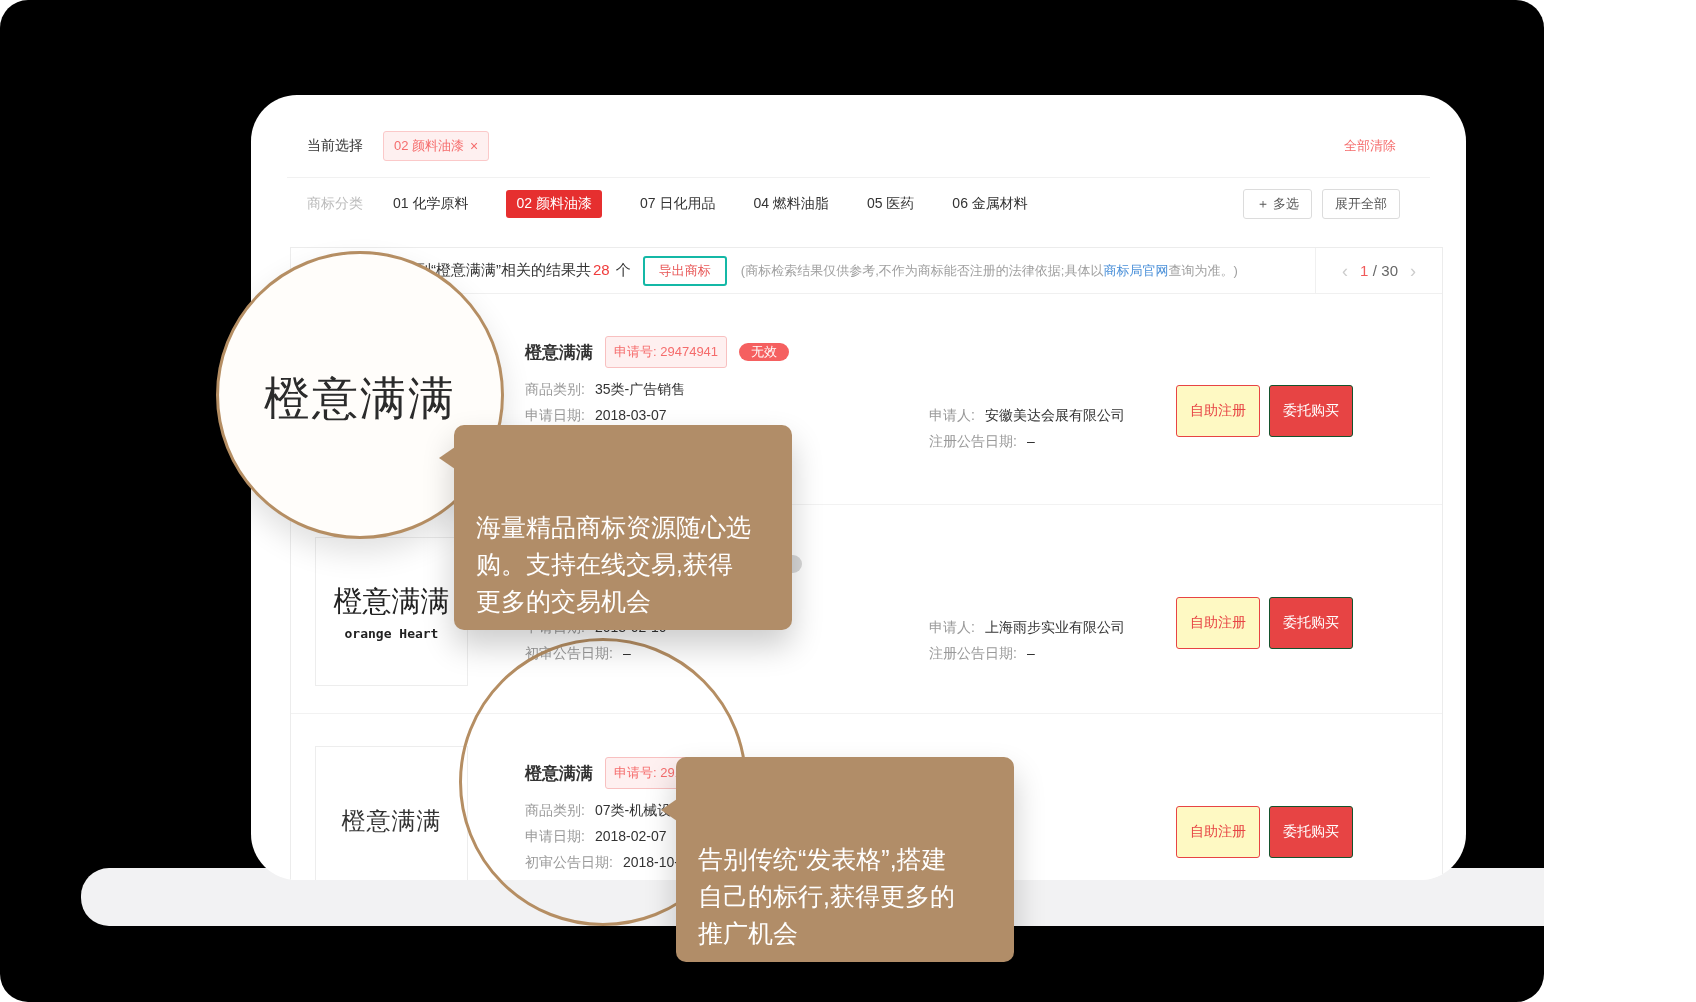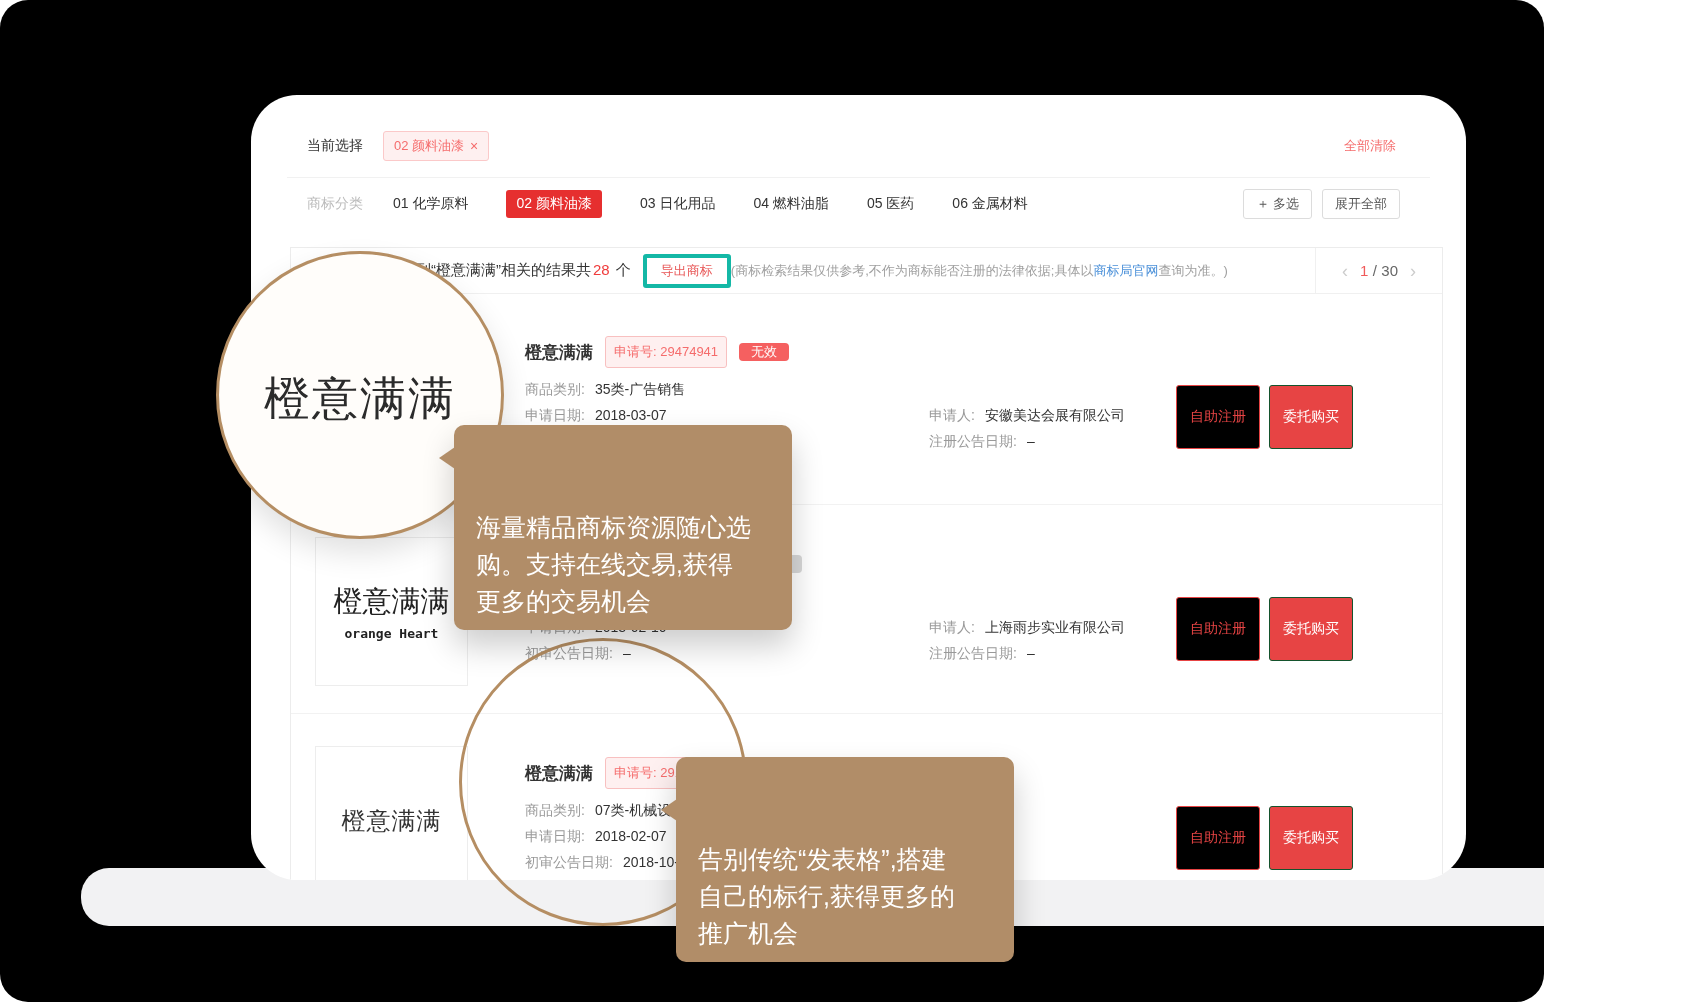--- a/index.html
+++ b/index.html
@@ -26,52 +26,52 @@
   .cat{font-size:14px;color:#333;padding:5px 0;cursor:pointer;white-space:nowrap;}
   .cat.active{background:#e62f2f;color:#fff;padding:5px 10px;border-radius:3px;}
   .cat-btns{margin-left:auto;display:flex;gap:10px;}
   .ghost-btn{font-size:13px;color:#555;border:1px solid #dcdcdc;border-radius:3px;padding:5px 12px;background:#fff;cursor:pointer;white-space:nowrap;}
 
   
   .card{position:absolute;left:39px;top:152px;width:1151px;bottom:-2px;border:1px solid #ececec;background:#fff;}
   .card-header{position:relative;height:45px;display:flex;align-items:center;border-bottom:1px solid #f0f0f0;padding-left:20px;}
   .summary{font-size:15px;color:#333;white-space:nowrap;}
   .summary .count{color:#f03c3c;margin:0 2px;}
-  .export-btn{margin-left:12px;font-size:13px;color:#e85757;border:4px solid #14b8a6;border-radius:3px;
+  .export-btn{margin-left:12px;font-size:13px;color:#e85757;border:2px solid #14b8a6;border-radius:3px;
               padding:4px 14px;background:#fff;cursor:pointer;white-space:nowrap;}
-  .disclaimer{font-size:13px;color:#a0a0a0;white-space:nowrap;}
+  .disclaimer{margin-left:14px;font-size:13px;color:#a0a0a0;white-space:nowrap;}
   .disclaimer .lnk{color:#4a90d9;cursor:pointer;}
   .pager{margin-left:auto;align-self:stretch;display:flex;align-items:center;border-left:1px solid #f0f0f0;padding:0 26px;gap:12px;}
   .pg-arrow{font-size:18px;color:#ccc;cursor:pointer;line-height:1;}
   .pg-cur{font-size:15px;color:#f05a5a;}
   .pg-sep,.pg-total{font-size:15px;color:#666;}
 
   
   .row{position:absolute;left:0;width:100%;}
   .row.r1{top:45px;height:211px;}
   .row.r2{top:256px;height:209px;border-top:1px solid #f2f2f2;}
   .row.r3{top:465px;height:170px;border-top:1px solid #f2f2f2;}
   .mark{position:absolute;left:24px;top:32px;width:151px;height:147px;border:1px solid #ededed;background:#fff;
         display:flex;flex-direction:column;align-items:center;justify-content:center;}
   .mark .m-sans{font-size:24px;color:#333;letter-spacing:1px;}
   .mark .m-serif{font-family:"DejaVu Serif","Liberation Serif",serif;font-size:29px;color:#222;}
   .mark .m-sub{font-family:"DejaVu Sans Mono","Liberation Mono",monospace;font-size:13px;font-weight:bold;color:#222;margin-top:4px;}
   .title-line{position:absolute;left:234px;top:43px;display:flex;align-items:center;gap:12px;}
   .tm-name{font-size:17px;font-weight:bold;color:#333;}
   .appno{font-size:13px;color:#f56c6c;background:#fef0f0;border:1px solid #f8c0c0;border-radius:3px;padding:6px 8px;white-space:nowrap;}
-  .status{font-size:13px;color:#fff;border-radius:4px;padding:0 12px;}
+  .status{font-size:13px;color:#fff;border-radius:12px;padding:0 12px;}
   .status.invalid{background:#f56060;}
   .status.registered{background:#d8d8d8;}
   .fline{position:absolute;left:234px;font-size:14px;color:#333;white-space:nowrap;}
   .fl1{top:88px;} .fl2{top:114px;} .fl3{top:140px;}
   .flabel{color:#999;margin-right:10px;}
   .col2{position:absolute;left:404px;top:0;white-space:nowrap;}
   .fline{width:700px;}
   .btns{position:absolute;right:89px;top:92px;display:flex;gap:9px;}
-  .btn-outline{font-size:14px;color:#e74444;background:#000000;border:1px solid #e74444;border-radius:3px;padding:22px 13px;cursor:pointer;white-space:nowrap;}
+  .btn-outline{font-size:14px;color:#e74444;background:#fef9c3;border:1px solid #e74444;border-radius:3px;padding:16px 13px;cursor:pointer;white-space:nowrap;}
   .btn-solid{font-size:14px;color:#fff;background:#e74444;border:1px solid #14532d;border-radius:3px;padding:5px 13px;cursor:pointer;white-space:nowrap;}
 
   
   .circle1{position:absolute;left:216px;top:251px;width:282px;height:282px;border-radius:50%;
            border:3px solid #b58e63;background:#fffdfa;z-index:20;display:flex;align-items:center;justify-content:center;
            box-shadow:0 14px 30px rgba(0,0,0,0.12);}
   .circle1 .big{font-size:46px;color:#2b2b2b;letter-spacing:2px;margin-top:8px;}
   .circle2{position:absolute;left:459px;top:638px;width:282px;height:282px;border-radius:50%;
            border:3px solid #b58e63;z-index:20;}
 
@@ -100,21 +100,21 @@
       </span>
       <span class="clear-all">全部清除</span>
     </div>
     <div class="topbar-divider"></div>
 
     <div class="catrow">
       <span class="cat-label">商标分类</span>
       <span class="cats">
         <span class="cat">01 化学原料</span>
         <span class="cat active">02 颜料油漆</span>
-        <span class="cat">03 日化用品</span>
+        <span class="cat">07 日化用品</span>
         <span class="cat">04 燃料油脂</span>
         <span class="cat">05 医药</span>
         <span class="cat">06 金属材料</span>
       </span>
       <span class="cat-btns">
         <button class="ghost-btn">＋ 多选</button>
         <button class="ghost-btn">展开全部</button>
       </span>
     </div>
 

